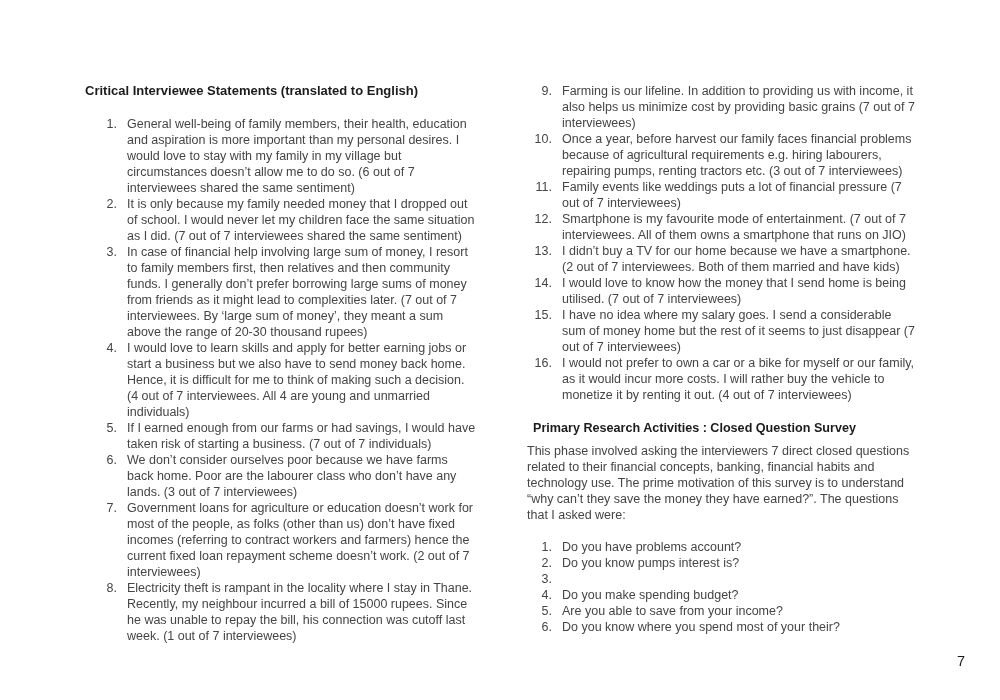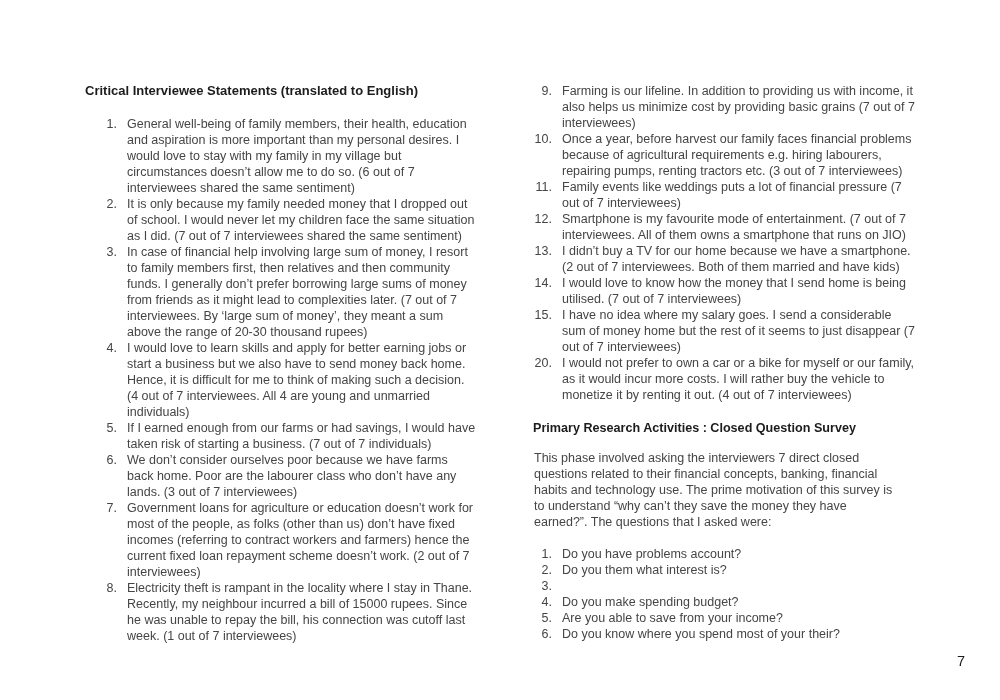--- a/index.html
+++ b/index.html
@@ -13,21 +13,21 @@
   #right-col{left:520px;width:397px;}
   .heading{
     font-weight:bold;color:#1c1c1c;font-size:13px;line-height:16px;
     margin:0 0 17px 0;
   }
   .heading2{
     font-weight:bold;color:#1c1c1c;font-size:12.6px;line-height:16px;
     margin:17px 0 0 0;
     padding-left:13px;
   }
-  .para{margin:14px;}
+  .para{margin:7px;}
   .num-list{margin:0;padding:0;}
   .num-list.gap-top{margin-top:16px;}
   .li{display:flex;align-items:flex-start;}
   .num{flex:0 0 32px;text-align:right;white-space:nowrap;}
   .txt{margin-left:10px;flex:1;}
   .page-num{
     position:absolute;right:35px;bottom:30px;
     font-size:14.5px;color:#1c1c1c;line-height:18px;
   }
 </style>
@@ -96,34 +96,34 @@
       </div>
       <div class="li">
         <span class="num">14.</span>
         <span class="txt">I would love to know how the money that I send home is being utilised. (7 out of 7 interviewees)</span>
       </div>
       <div class="li">
         <span class="num">15.</span>
         <span class="txt">I have no idea where my salary goes. I send a considerable sum of money home but the rest of it seems to just disappear (7 out of 7 interviewees)</span>
       </div>
       <div class="li">
-        <span class="num">20.</span>
+        <span class="num">16.</span>
         <span class="txt">I would not prefer to own a car or a bike for myself or our family, as it would incur more costs. I will rather buy the vehicle to monetize it by renting it out. (4 out of 7 interviewees)</span>
       </div>
     </div>
   <p class="heading2">Primary Research Activities : Closed Question Survey</p>
   <p class="para">This phase involved asking the interviewers 7 direct closed questions related to their financial concepts, banking, financial habits and technology use. The prime motivation of this survey is to understand “why can’t they save the money they have earned?”. The questions that I asked were:</p>
   <div class="num-list gap-top">
       <div class="li">
         <span class="num">1.</span>
         <span class="txt">Do you have problems account?</span>
       </div>
       <div class="li">
         <span class="num">2.</span>
-        <span class="txt">Do you them what interest is?</span>
+        <span class="txt">Do you know pumps interest is?</span>
       </div>
       <div class="li">
         <span class="num">3.</span>
       </div>
       <div class="li">
         <span class="num">4.</span>
         <span class="txt">Do you make spending budget?</span>
       </div>
       <div class="li">
         <span class="num">5.</span>

